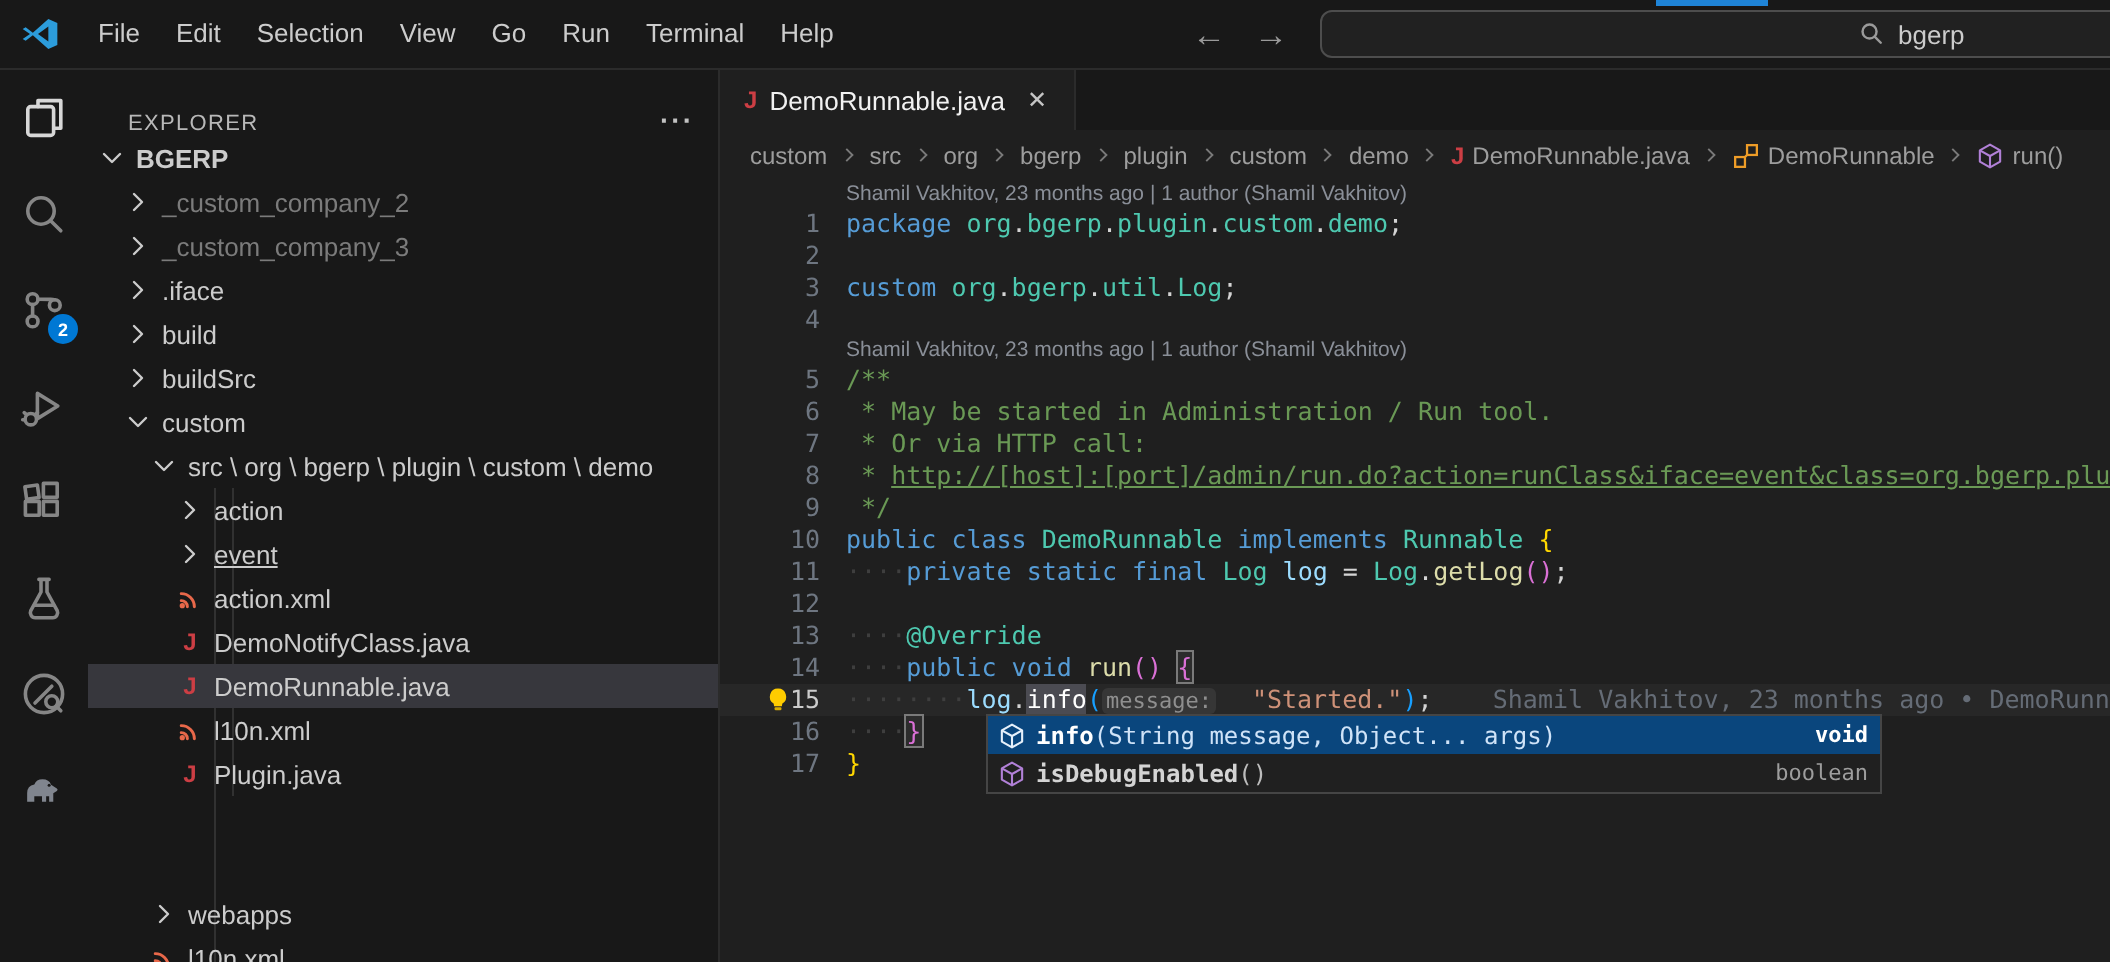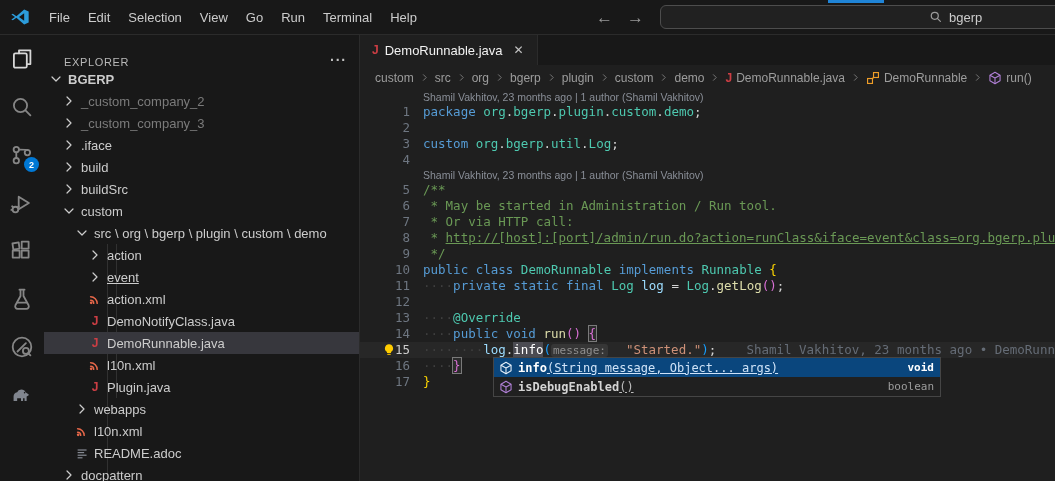--- a/index.html
+++ b/index.html
@@ -81,21 +81,21 @@
 
   
   #suggest { position:absolute; left:493px; top:357px; width:448px; background:#202020; border:1px solid #454545;
     z-index:20; font-family:"DejaVu Sans Mono","Liberation Mono",monospace; }
   .sg-row { height:19px; display:flex; align-items:center; padding:0 6px 0 4px; font-size:12px; color:#d4d4d4;
     cursor:pointer; }
   .sg-row.selected { background:#0a467d; color:#ffffff; }
   .sg-icon { width:16px; height:16px; margin-right:4px; flex:0 0 16px; display:flex; align-items:center; justify-content:center; }
   .sg-head { font-weight:700; }
   .sg-row.selected .sg-rest { color:#cfe3f8; }
-  .sg-rest { color:#bcbcbc;text-decoration:underline; }
+  .sg-rest { color:#bcbcbc; }
   .sg-detail { margin-left:auto; font-size:11px; color:#9d9d9d; }
   .sg-row.selected .sg-detail { color:#ffffff; font-weight:700; }
 </style>
 </head>
 <body>
 
 <div id="root">
 
   <div id="titlebar">
     <span id="vscode-logo"><svg viewBox="0 0 24 24" width="20" height="20">
@@ -313,21 +313,21 @@
               </g>
               <circle fill="#e8684a" cx="3.6" cy="12.4" r="1.5"></circle>
             </svg>
           </span>
           <span class="tree-label">l10n.xml</span>
         </div>
         <div class="tree-row" style="padding-left: 43px;">
           <span class="tree-fileicon icon-java">J</span>
           <span class="tree-label">Plugin.java</span>
         </div>
-        <div class="tree-row" style="padding-left: 30px;">
+        <div class="tree-row" style="padding-left: 30px; margin-top: 48px;">
           <span class="tree-twist">
             <svg width="100%" height="100%" viewBox="0 0 16 16" fill="none" stroke="currentColor" stroke-width="1.2" stroke-linecap="round" stroke-linejoin="round">
               <path d="M6 4 L10 8 L6 12"></path>
             </svg>
           </span>
           <span class="tree-label">webapps</span>
         </div>
         <div class="tree-row" style="padding-left: 30px;">
           <span class="tree-fileicon">
             <svg viewBox="0 0 16 16" width="14" height="14">

